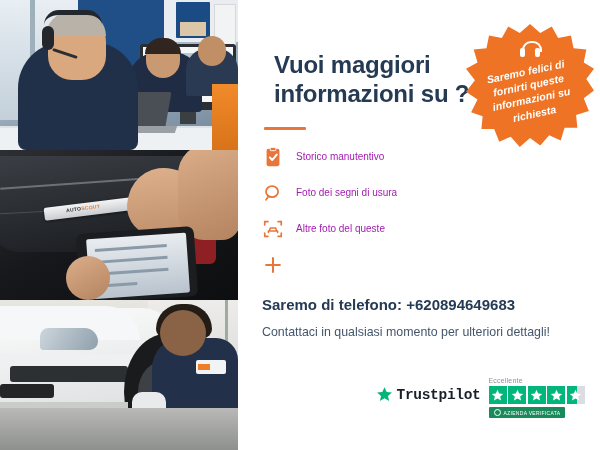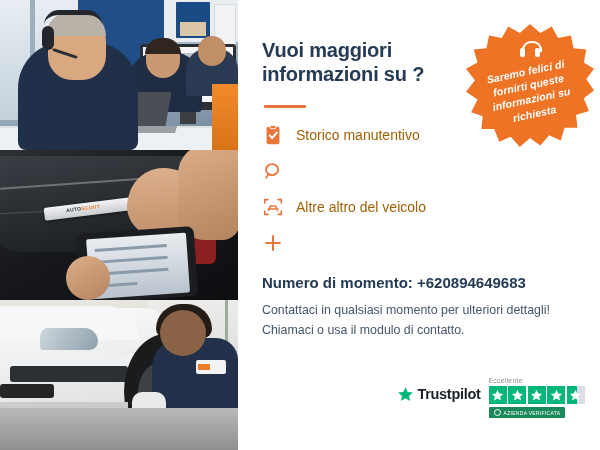--- a/index.html
+++ b/index.html
@@ -79,22 +79,22 @@
   .p3 .glove{position:absolute;left:132px;top:92px;width:34px;height:26px;background:#e9eaec;border-radius:10px;}
   .p3 .tag{position:absolute;left:196px;top:60px;width:30px;height:14px;background:#f2f3f4;border-radius:2px;}
   .p3 .tag::after{content:"";position:absolute;left:2px;top:4px;width:12px;height:6px;background:#ef7c26;}
   .p3 .bench{position:absolute;left:0;bottom:0;width:238px;height:42px;background:linear-gradient(180deg,#b9bab7,#8e908d);}
   .p3 .lift{position:absolute;left:0;bottom:34px;width:128px;height:14px;background:#c9ccc8;}
 
   
   .panel{position:relative;flex:1;background:#ffffff;padding:38px 22px 0 24px;box-sizing:border-box;}
 
   .headline{
-    font-size:20px;line-height:1.22;font-weight:bold;color:#253a53;
-    letter-spacing:-.2px;margin:0;max-width:210px;
+    font-size:24px;line-height:1.22;font-weight:bold;color:#253a53;
+    letter-spacing:-.2px;margin:12px;max-width:210px;
   }
   .rule{width:42px;height:3px;background:#e8763a;margin:18px 0 16px 2px;border-radius:1px;}
 
   
   .badge{
     position:absolute;right:6px;top:24px;width:128px;height:128px;
     background:#ee7325;color:#fff;
     display:flex;flex-direction:column;align-items:center;justify-content:flex-start;
     clip-path:polygon(50% 0%,58% 7%,67% 2%,72% 11%,82% 9%,84% 19%,94% 20%,92% 30%,100% 35%,94% 43%,100% 52%,92% 58%,96% 68%,86% 71%,87% 81%,77% 81%,74% 91%,65% 87%,58% 95%,50% 89%,42% 96%,35% 88%,26% 92%,22% 82%,12% 82%,13% 72%,4% 69%,9% 59%,0% 53%,7% 44%,0% 35%,9% 30%,6% 20%,16% 19%,18% 9%,28% 11%,33% 2%,42% 7%);
   }
@@ -105,28 +105,28 @@
   .badge .btxt{
     transform:rotate(-12deg);text-align:center;font-size:10.5px;line-height:1.35;
     font-weight:bold;font-style:italic;margin-top:6px;width:104px;letter-spacing:.1px;
   }
 
   
   .list{list-style:none;margin:0;padding:0;}
   .list li{display:flex;align-items:center;margin-bottom:14px;}
   .ic{width:22px;height:22px;margin-right:12px;flex:0 0 22px;position:relative;color:#e8763a;}
   .ic svg{display:block;width:22px;height:22px;}
-  .litxt{font-size:14px;color:#a16207;}
+  .litxt{font-size:10px;color:#a21caf;}
 
   .phone{margin-top:20px;font-size:15px;font-weight:bold;color:#253a53;}
   .sub{margin-top:9px;font-size:12.4px;line-height:1.62;color:#44566b;}
 
   
   .tp{position:absolute;right:14px;bottom:32px;display:flex;align-items:flex-start;}
-  .tp-logo{display:flex;align-items:flex-start;margin-right:8px;margin-top:9px;}
+  .tp-logo{display:flex;align-items:flex-end;margin-right:8px;margin-top:9px;font-family:Liberation Mono, monospace;}
   .tp-logo svg{width:17px;height:17px;margin-right:3px;}
   .tp-logo .wm{font-size:14.5px;font-weight:bold;color:#19202a;letter-spacing:-.3px;}
   .tp-right{display:flex;flex-direction:column;align-items:flex-start;}
   .tp-exc{font-size:7px;color:#8c9299;margin-bottom:2px;letter-spacing:.2px;}
   .stars{display:flex;}
   .star{width:18px;height:18px;background:#00b67a;margin-right:1.5px;display:flex;align-items:center;justify-content:center;position:relative;overflow:hidden;}
   .star.partial{background:#dcdce6;}
   .star.partial .fill{position:absolute;left:0;top:0;height:100%;width:60%;background:#00b67a;}
   .star svg{width:13px;height:13px;position:relative;z-index:2;}
   .verified{margin-top:3px;background:#1a8a5a;color:#fff;font-size:5px;padding:2px 5px;border-radius:1px;display:flex;align-items:center;letter-spacing:.3px;}
@@ -246,50 +246,50 @@
       </li>
 
 
       <li>
         <span class="ic">
           <svg viewBox="0 0 24 24" fill="none" stroke="#e8763a" stroke-width="1.9" stroke-linecap="round">
             <ellipse cx="11" cy="10.5" rx="6.6" ry="6"></ellipse>
               <path d="M7 15.5l-2.6 4"></path>
           </svg>
         </span>
+        <span class="litxt">Foto dei segni di usura</span>
       </li>
 
       <li>
         <span class="ic">
           <svg viewBox="0 0 24 24" fill="none" stroke="#e8763a" stroke-width="1.8" stroke-linecap="round">
             <path d="M3 7.5V4h3.5M17.5 4H21v3.5M21 16.5V20h-3.5M6.5 20H3v-3.5"></path>
             <path d="M7 14.2h10M7.8 14.2l1.3-3.2h5.8l1.3 3.2M7 14.2v1.6M17 14.2v1.6" stroke-width="1.7" stroke-linejoin="round"></path>
           </svg>
         </span>
-        <span class="litxt">Altre altro del veicolo</span>
+        <span class="litxt">Altre foto del queste</span>
       </li>
 
       <li>
         <span class="ic">
           <svg viewBox="0 0 24 24" fill="none" stroke="#e8763a" stroke-width="2.2" stroke-linecap="round">
             <path d="M12 4.5v15M4.5 12h15"></path>
           </svg>
         </span>
       </li>
 
     </ul>
 
     <div class="phone">
-      <span>Numero di momento:</span>
+      <span>Saremo di telefono:</span>
       <span>+620894649683</span>
     </div>
 
     <div class="sub">
       <div>Contattaci in qualsiasi momento per ulteriori dettagli!</div>
-      <div>Chiamaci o usa il modulo di contatto.</div>
     </div>
 
     <div class="tp">
       <div class="tp-logo">
         <svg viewBox="0 0 24 24">
             <path d="M12 1.6l3.1 6.8 7.4.7-5.6 4.9 1.7 7.3-6.6-3.9-6.6 3.9 1.7-7.3L1.5 9.1l7.4-.7z" fill="#00b67a"></path>
           </svg>
         <span class="wm">Trustpilot</span>
       </div>
       <div class="tp-right">

